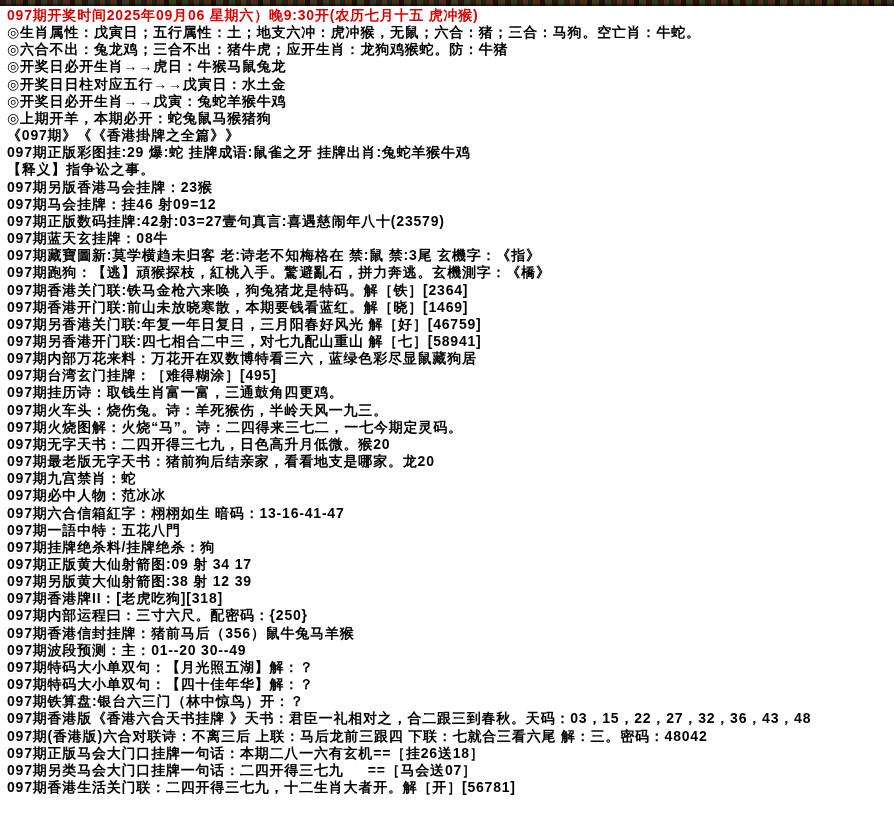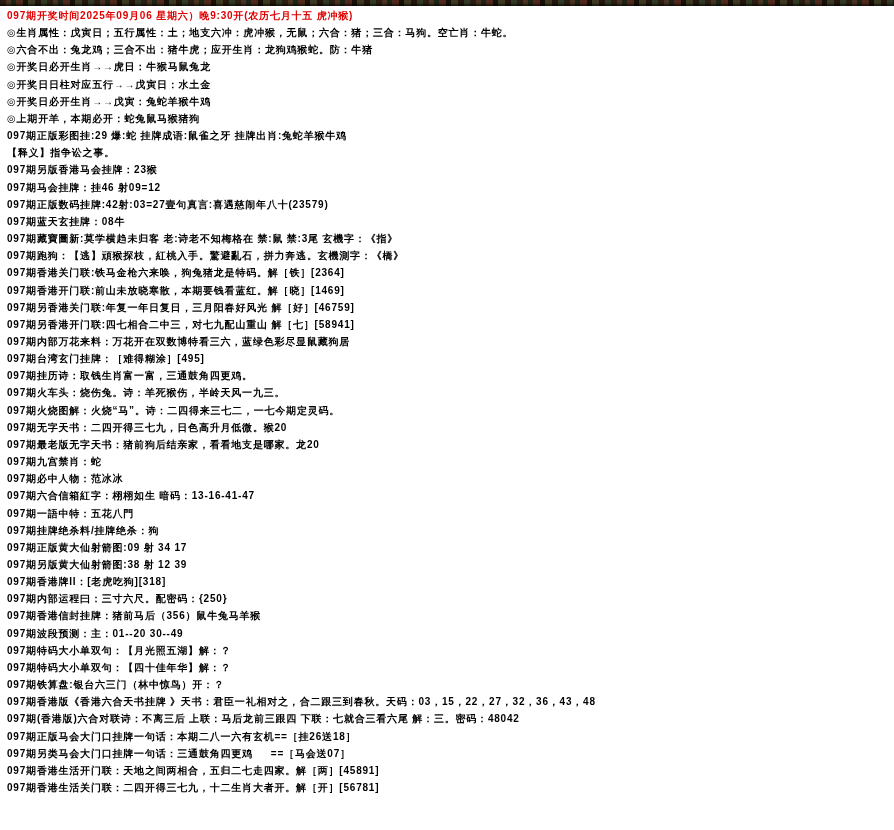--- a/index.html
+++ b/index.html
@@ -28,21 +28,21 @@
         #24150d 35px, #24150d 41px,
         #313a24 41px, #313a24 47px);
     box-shadow: inset 0 -2px 2px rgba(0,0,0,0.55);
   }
   .content {
     padding: 1px 4px 0 7px;
   }
   .line {
     font-family: "Liberation Sans", "DejaVu Sans", sans-serif;
     font-weight: 700;
-    font-size: 10px;
+    font-size: 14px;
     line-height: 17.15px;
     letter-spacing: 0.8px;
     color: var(--text-color, #000000);
     white-space: pre;
   }
   .line.red {
     color: var(--accent-red, #e00000);
   }
 </style>
 </head>
@@ -52,20 +52,21 @@
   <div class="top-strip"></div>
   <div class="content">
     <div class="line red">097期开奖时间2025年09月06 星期六）晚9:30开(农历七月十五 虎冲猴)</div>
     <div id="body-lines">
         <div class="line">◎生肖属性：戊寅日；五行属性：土；地支六冲：虎冲猴，无鼠；六合：猪；三合：马狗。空亡肖：牛蛇。</div>
         <div class="line">◎六合不出：兔龙鸡；三合不出：猪牛虎；应开生肖：龙狗鸡猴蛇。防：牛猪</div>
         <div class="line">◎开奖日必开生肖→→虎日：牛猴马鼠兔龙</div>
         <div class="line">◎开奖日日柱对应五行→→戊寅日：水土金</div>
         <div class="line">◎开奖日必开生肖→→戊寅：兔蛇羊猴牛鸡</div>
         <div class="line">◎上期开羊，本期必开：蛇兔鼠马猴猪狗</div>
+        <div class="line">《097期》《《香港掛牌之全篇》》</div>
         <div class="line">097期正版彩图挂:29 爆:蛇 挂牌成语:鼠雀之牙 挂牌出肖:兔蛇羊猴牛鸡</div>
         <div class="line">【释义】指争讼之事。</div>
         <div class="line">097期另版香港马会挂牌：23猴</div>
         <div class="line">097期马会挂牌：挂46 射09=12</div>
         <div class="line">097期正版数码挂牌:42射:03=27壹句真言:喜遇慈闹年八十(23579)</div>
         <div class="line">097期蓝天玄挂牌：08牛</div>
         <div class="line">097期藏寶圖新:莫学横趋未归客 老:诗老不知梅格在 禁:鼠 禁:3尾 玄機字：《指》</div>
         <div class="line">097期跑狗：【逃】頑猴探枝，紅桃入手。驚避亂石，拼力奔逃。玄機測字：《橋》</div>
         <div class="line">097期香港关门联:铁马金枪六来唤，狗兔猪龙是特码。解［铁］[2364]</div>
         <div class="line">097期香港开门联:前山未放晓寒散，本期要钱看蓝红。解［晓］[1469]</div>
@@ -88,18 +89,17 @@
         <div class="line">097期香港牌II：[老虎吃狗][318]</div>
         <div class="line">097期内部运程曰：三寸六尺。配密码：{250}</div>
         <div class="line">097期香港信封挂牌：猪前马后（356）鼠牛兔马羊猴</div>
         <div class="line">097期波段预测：主：01--20 30--49</div>
         <div class="line">097期特码大小单双句：【月光照五湖】解：？</div>
         <div class="line">097期特码大小单双句：【四十佳年华】解：？</div>
         <div class="line">097期铁算盘:银台六三门（林中惊鸟）开：？</div>
         <div class="line">097期香港版《香港六合天书挂牌 》天书：君臣一礼相对之，合二跟三到春秋。天码：03，15，22，27，32，36，43，48</div>
         <div class="line">097期(香港版)六合对联诗：不离三后 上联：马后龙前三跟四 下联：七就合三看六尾 解：三。密码：48042</div>
         <div class="line">097期正版马会大门口挂牌一句话：本期二八一六有玄机==［挂26送18］</div>
-        <div class="line">097期另类马会大门口挂牌一句话：三通鼓角四更鸡　  ==［马会送07］</div>
-        <div class="line">097期香港生活开门联：天地之间两相合，五归二七走四家。解［两］[45891]</div>
+        <div class="line">097期另类马会大门口挂牌一句话：二四开得三七九　  ==［马会送07］</div>
         <div class="line">097期香港生活关门联：二四开得三七九，十二生肖大者开。解［开］[56781]</div>
       </div>
   </div>
 </div>
 
 </body></html>

